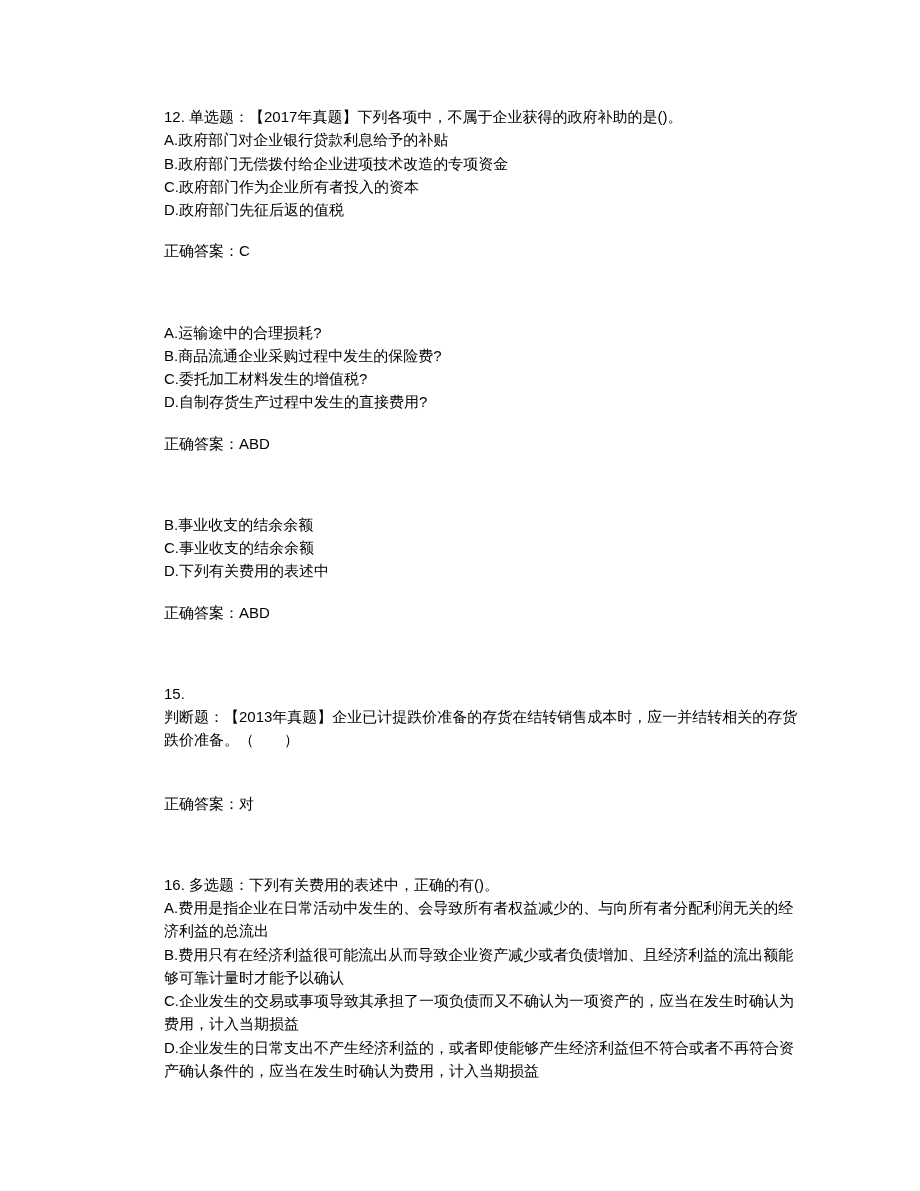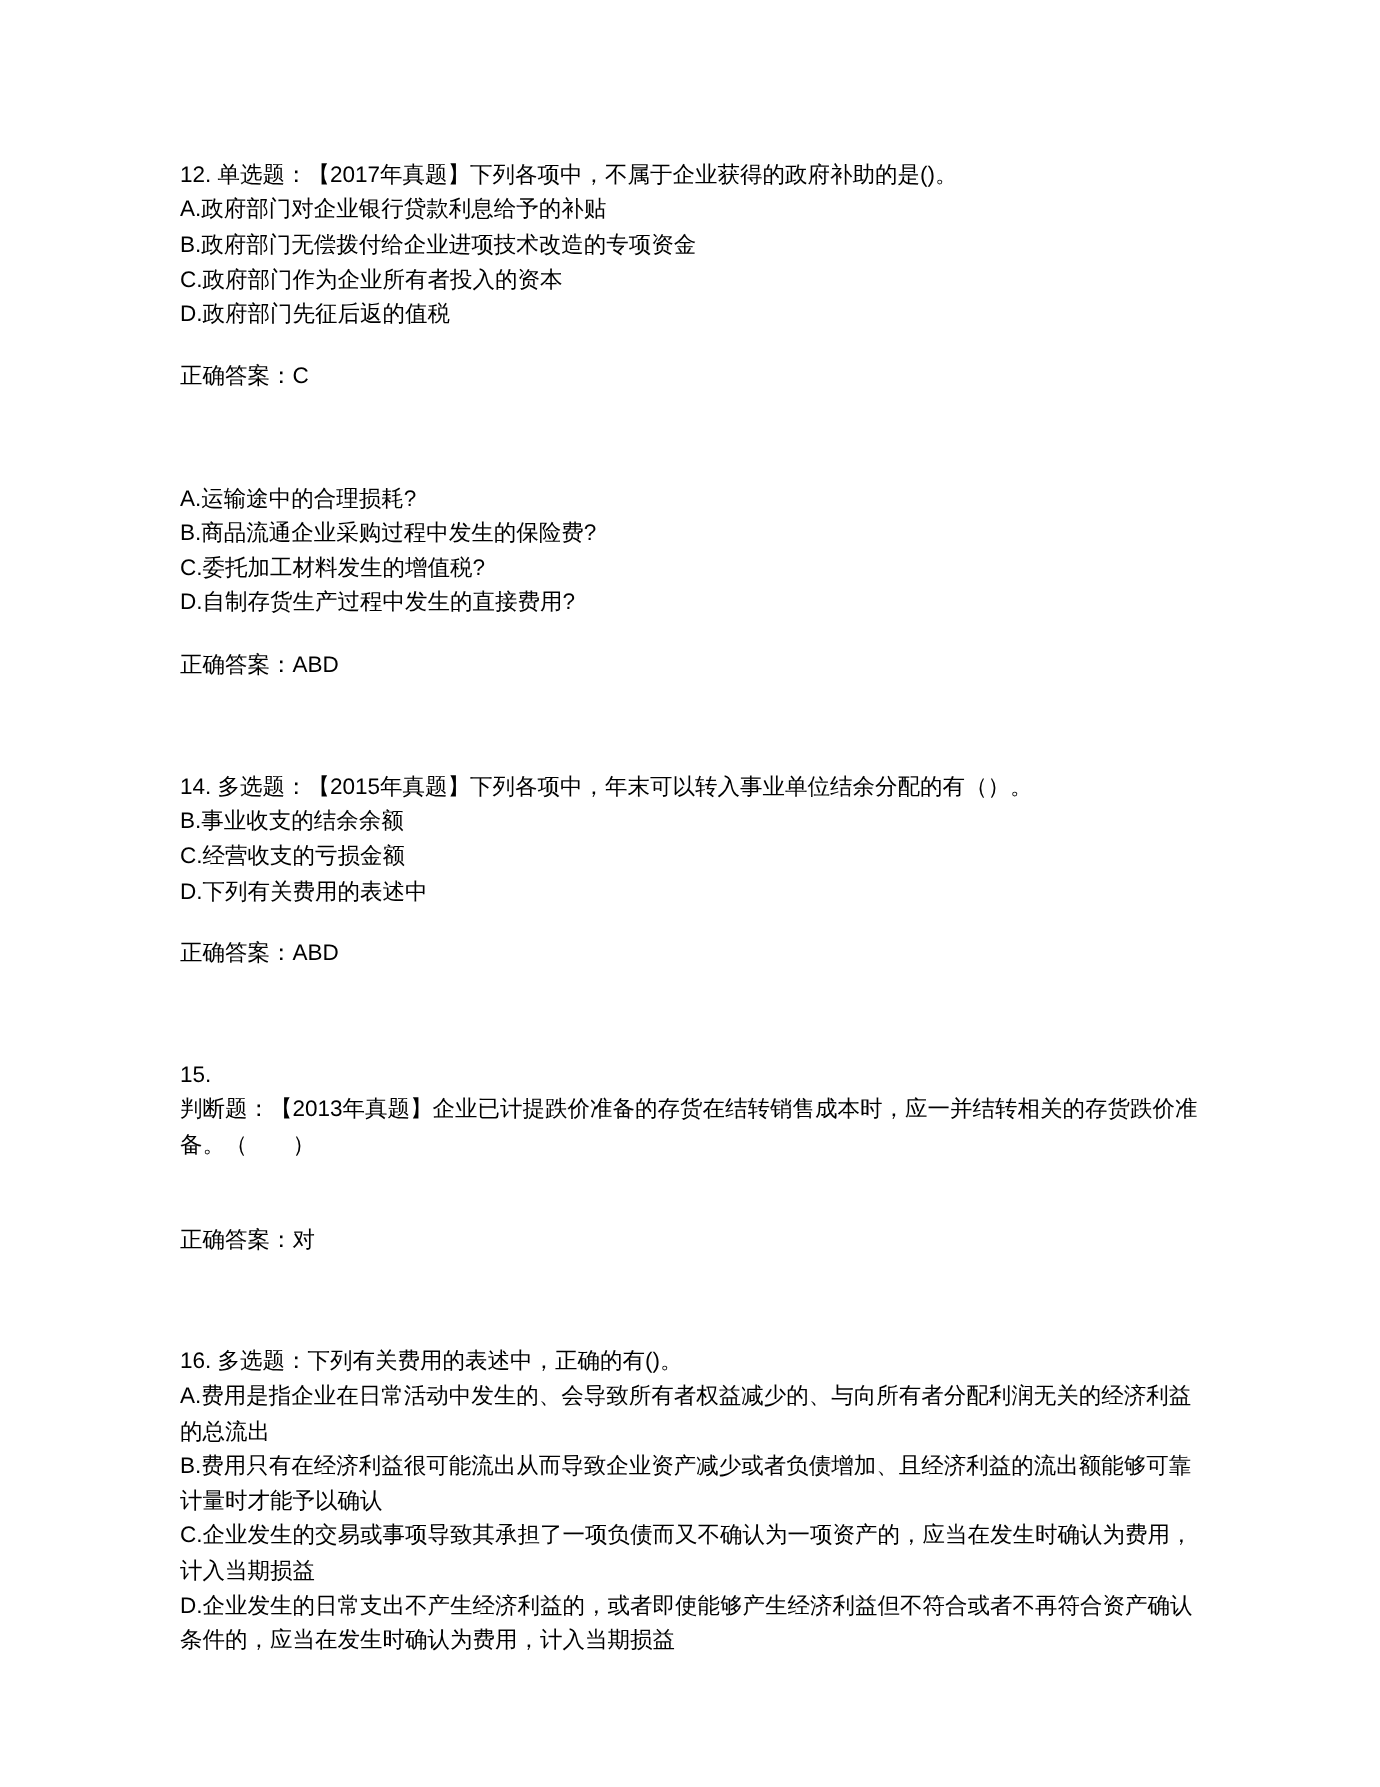--- a/index.html
+++ b/index.html
@@ -10,20 +10,21 @@
     font-family: "SimSun", "宋体", "Microsoft YaHei", sans-serif;
     font-size: 15px;
     color: #000000;
     line-height: 1.55;
   }
   .page {
     padding: 105px 120px 60px 120px;
   }
   .question-block {
     margin-bottom: 40px;
+    margin-left: 44px;
   }
   .q-line {
     margin: 0;
   }
   .gap-small {
     height: 18px;
   }
   .gap-answer {
     height: 40px;
   }
@@ -57,26 +58,22 @@
     <p class="q-line">D.自制存货生产过程中发生的直接费用?</p>
     <div class="gap-small"></div>
     <p class="q-line">
       <span>正确答案：</span><span>ABD</span>
     </p>
   </div>
 
   <div class="gap-small"></div>
 
   <div class="question-block">
-    <p class="q-line">
-      <span>14.</span>
-      <span>多选题：</span><span>【2015年真题】下列各项中，年末可以转入事业单位结余分配的有（）。</span>
-    </p>
     <p class="q-line">B.事业收支的结余余额</p>
-    <p class="q-line">C.经营收支的亏损金额</p>
+    <p class="q-line">C.事业收支的结余余额</p>
     <p class="q-line">D.下列有关费用的表述中</p>
     <div class="gap-small"></div>
     <p class="q-line">
       <span>正确答案：</span><span>ABD</span>
     </p>
   </div>
 
   <div class="gap-small"></div>
 
   <div class="question-block">

